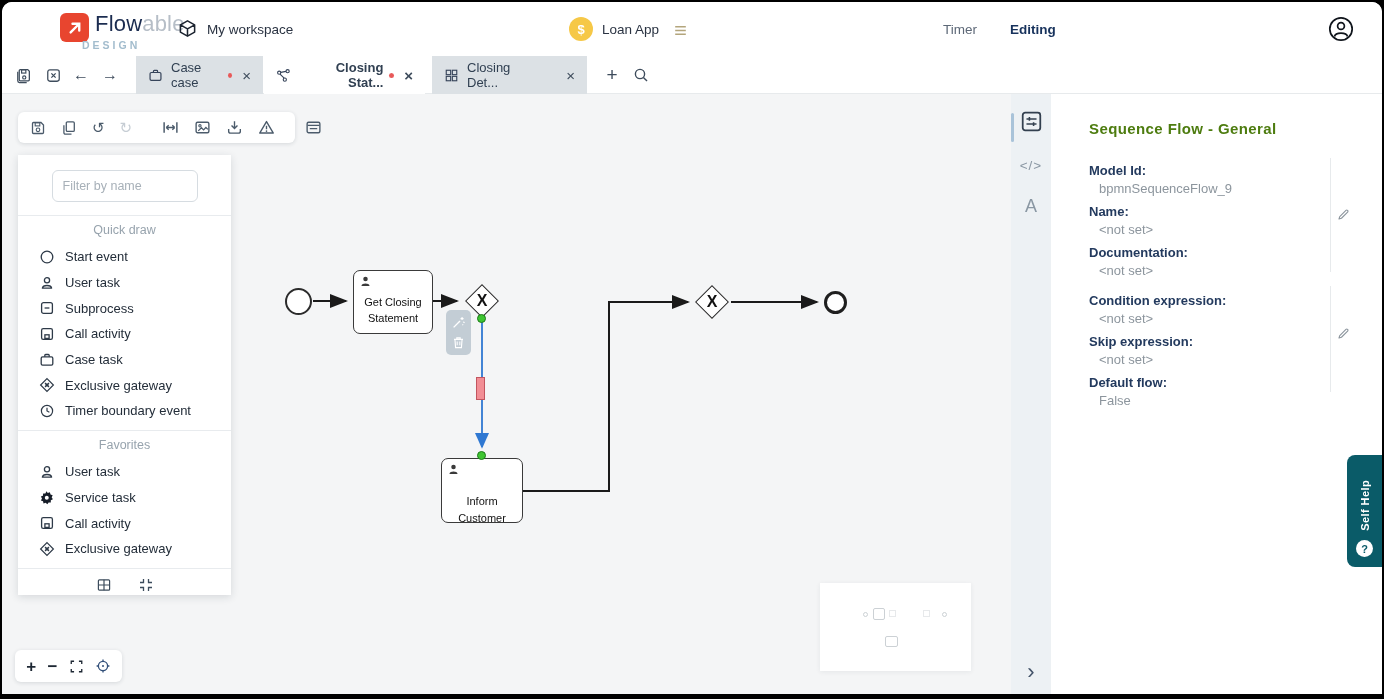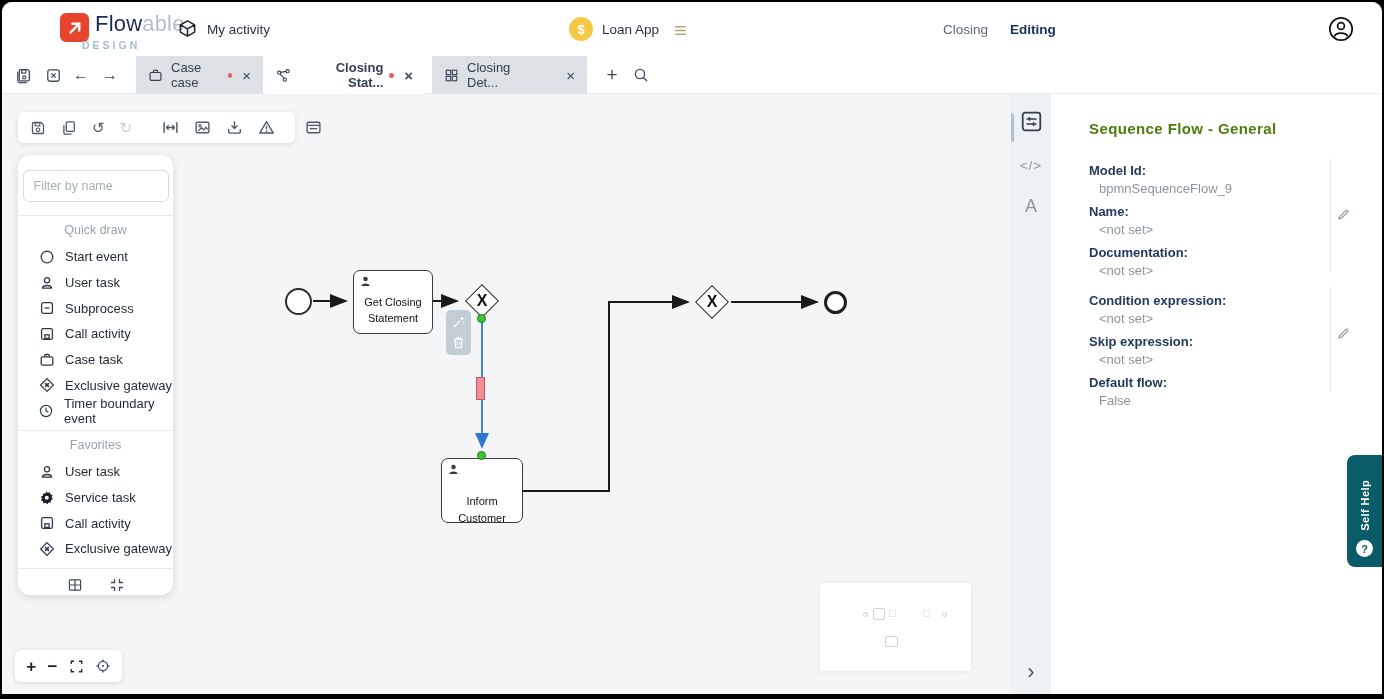--- a/index.html
+++ b/index.html
@@ -48,22 +48,22 @@
   
   .tool-card { position:absolute; left:16px; top:18px; width:277px; height:31px; background:#fff;
                border-radius:6px; box-shadow:0 1px 4px rgba(30,40,60,.14);
                display:flex; align-items:center; padding:0 12px; gap:15px; }
   .tool-card .ti { color:#4b5b6b; cursor:pointer; display:flex; }
   .tool-card .ti.disabled { color:#c6cdd4; cursor:default; }
   .tdiv { width:1px; height:16px; background:#e3e7ea; }
   .uglyph { font-size:15px; line-height:16px; }
 
   
-  .palette { position:absolute; left:16px; top:61px; width:155px; height:440px; background:#fff;
-             border-radius:12px; box-shadow:0 2px 8px rgba(30,40,60,.14); }
+  .palette { position:absolute; left:16px; top:61px; width:213px; height:440px; background:#fff;
+             border-radius:0; box-shadow:0 2px 8px rgba(30,40,60,.14); }
   .filter { display:block; margin:15px auto 0; width:146px; height:32px; border:1px solid #d6dce1;
             border-radius:6px; font-size:12.5px; padding:0 10px; color:#333; outline:none;
             font-family:"Liberation Sans", sans-serif; }
   .filter::placeholder { color:#a7b0b8; }
   .pdiv { border-top:1px solid #e8ebee; margin-top:13px; }
   .sec-title { margin-top:7px; text-align:center; font-size:12.5px; color:#97a3ad; }
   .prow { height:25.7px; display:flex; align-items:center; padding-left:20px; gap:10px;
           font-size:13px; color:#232d39; cursor:pointer; }
   .prow .pi { width:17px; display:flex; justify-content:center; color:#2e3a48; }
   .rows { margin-top:7px; }
@@ -305,33 +305,33 @@
     <div class="wordmark">
       <span class="wm-dark">Flow</span><span class="wm-light">able</span>
     </div>
     <div class="product">DESIGN</div>
 
     <span class="wsp-ic">
           <svg class="ic" width="19" height="19">
             <use href="#i-cube"></use>
           </svg>
         </span>
-    <span class="wsp-label">My activity</span>
+    <span class="wsp-label">My workspace</span>
 
     <div class="app-badge">
           <span>$</span>
         </div>
     <span class="app-name">Loan App</span>
     <span class="burger">
           <svg class="ic" width="17" height="17">
             <use href="#i-burger"></use>
           </svg>
         </span>
 
-    <span class="nav-models">Closing</span>
+    <span class="nav-models">Timer</span>
     <span class="nav-editing">Editing</span>
     <span class="account">
           <svg class="ic" width="28" height="28">
             <use href="#i-account"></use>
           </svg>
         </span>
   </div>
 
   <div class="tabbar">
     <span class="tb-ic" style="left:12px">

